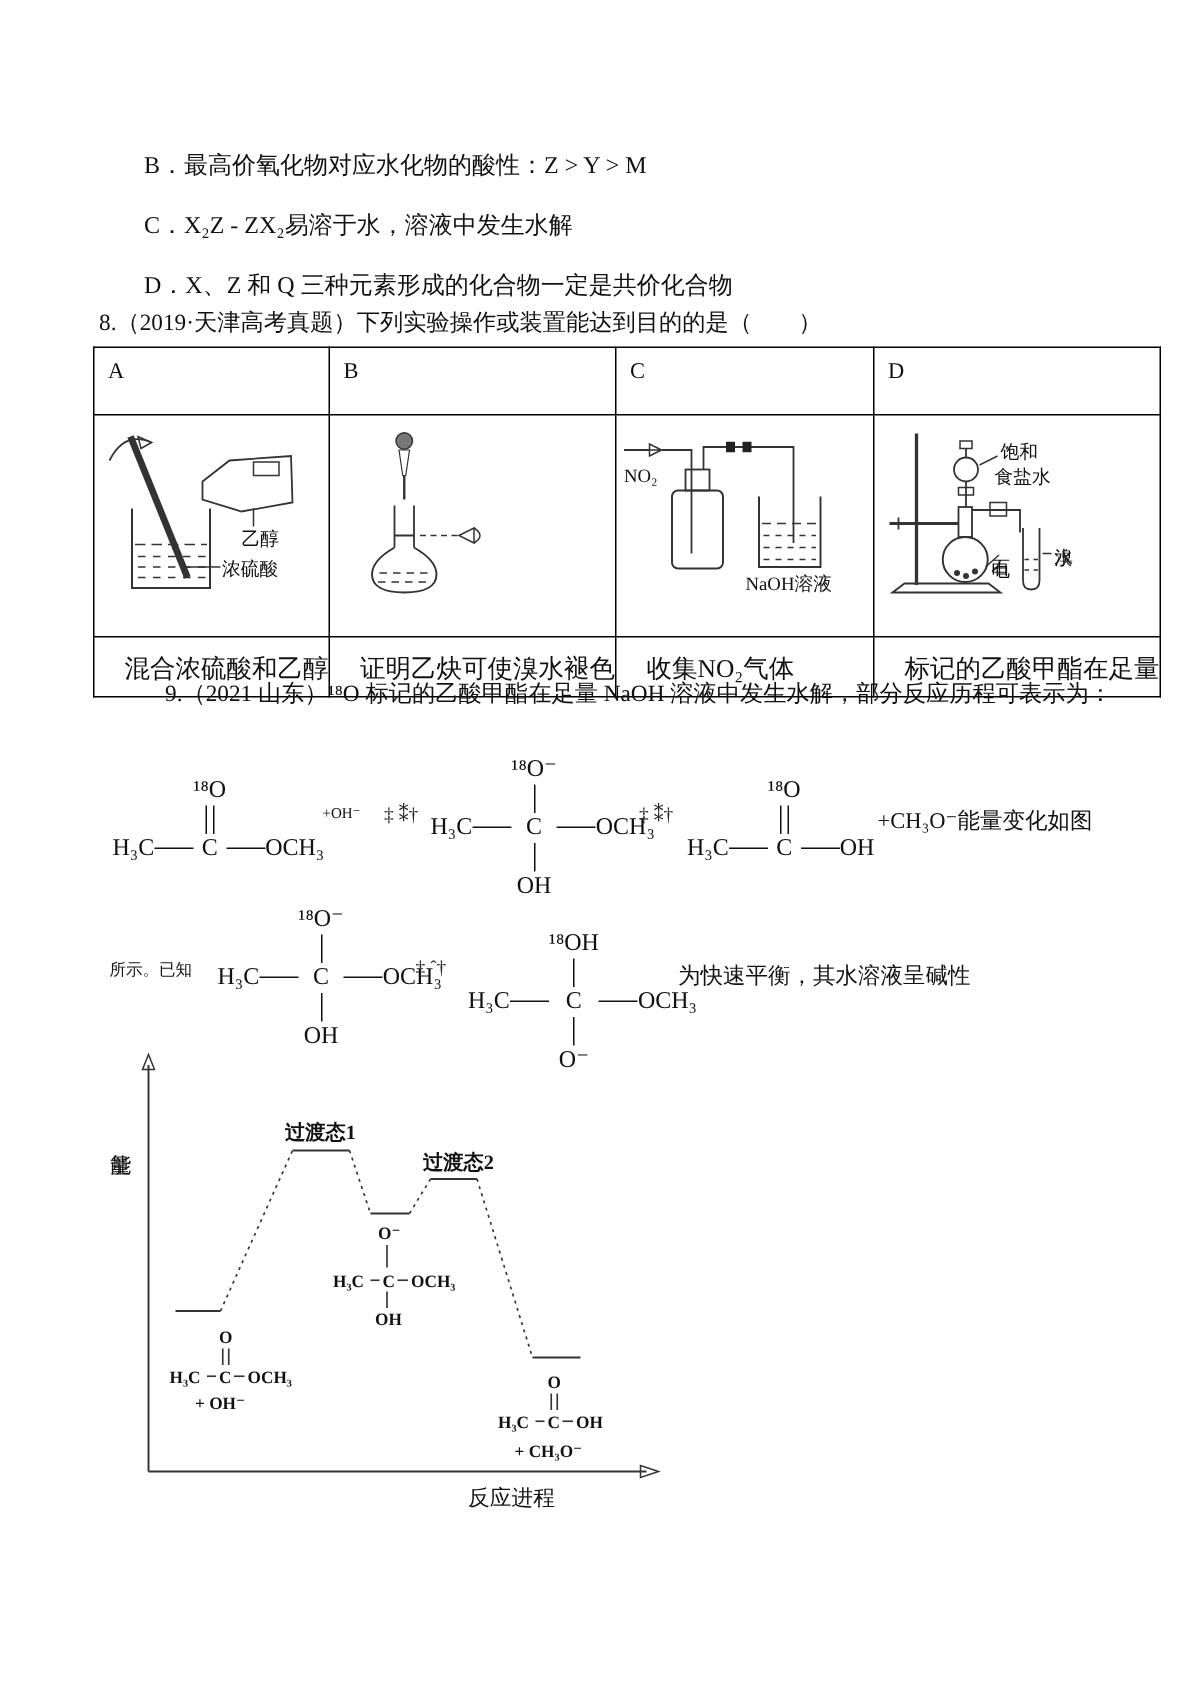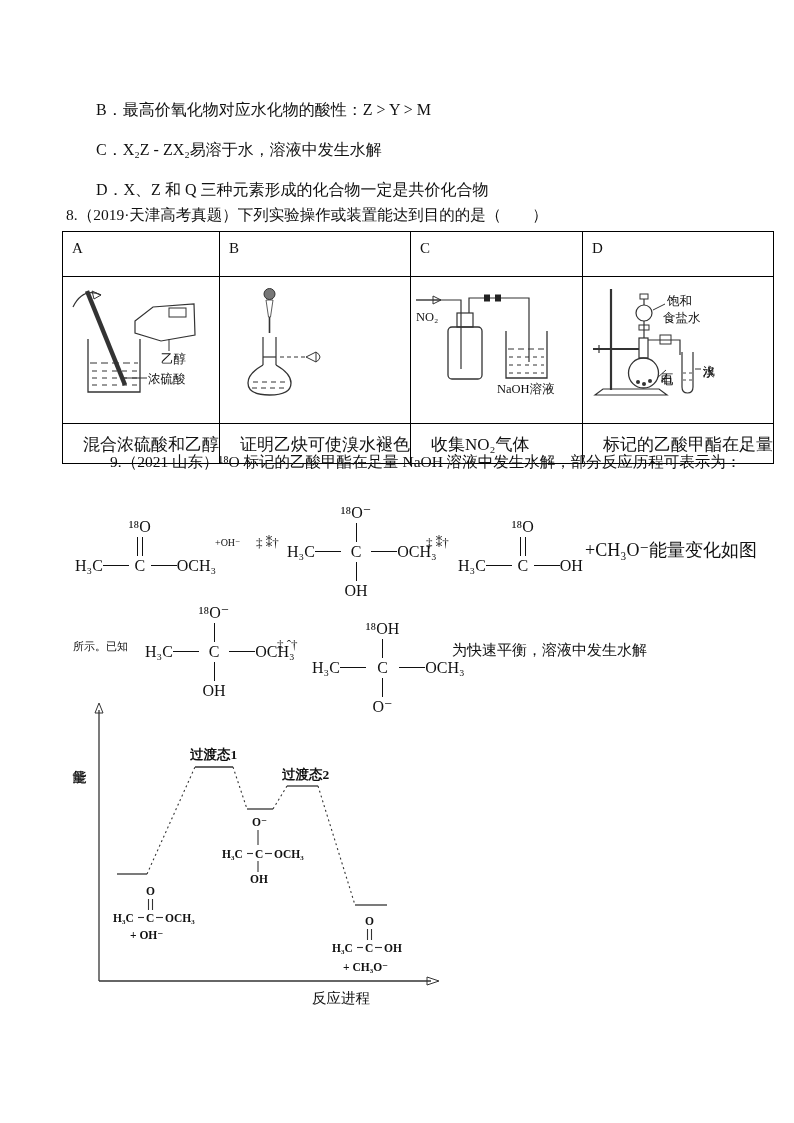--- a/index.html
+++ b/index.html
@@ -190,21 +190,21 @@
 <div class="abs eqg" style="left:426px;top:535px;">‡ ⁑†</div>
 <div class="chem" style="left:458px;top:517px;">
   <span class="t">¹⁸O</span>
   <span class="vb d"></span>
   <span class="l">H₃C</span>
   <span class="b1 hb"></span>
   <span class="c">C</span>
   <span class="b2 hb"></span>
   <span class="r">OH</span>
 </div>
-<div class="abs line" style="left:585px;top:538px;font-size:18px;">+CH₃O⁻能量变化如图</div>
+<div class="abs line" style="left:585px;top:538px;font-size:15px;">+CH₃O⁻能量变化如图</div>
 
 <div class="abs line" style="left:73px;top:639px;font-size:11px;">所示。已知</div>
 <div class="chem" style="left:145px;top:603px;">
   <span class="t">¹⁸O⁻</span>
   <span class="vb"></span>
   <span class="l">H₃C</span>
   <span class="b1 hb"></span>
   <span class="c">C</span>
   <span class="b2 hb"></span>
   <span class="r">OCH₃</span>
@@ -216,21 +216,21 @@
   <span class="t">¹⁸OH</span>
   <span class="vb"></span>
   <span class="l">H₃C</span>
   <span class="b1 hb"></span>
   <span class="c">C</span>
   <span class="b2 hb"></span>
   <span class="r">OCH₃</span>
   <span class="vb2"></span>
   <span class="bt">O⁻</span>
 </div>
-<div class="abs line" style="left:452px;top:641px;font-size:15px;">为快速平衡，溶液中发生水解</div>
+<div class="abs line" style="left:452px;top:641px;font-size:15px;">为快速平衡，其水溶液呈碱性</div>
 
 <div class="abs vlabel" style="left:70px;top:758px;">能量</div>
 <svg class="abs" style="left:60px;top:700px;" width="450" height="312" viewBox="0 0 450 312">
 
   <line x1="39" y1="10" x2="39" y2="281" stroke-width="1.3"></line>
   <path d="M39,3 L35,13 L43,13 Z" fill="#333" stroke="none"></path>
   <line x1="39" y1="281" x2="371" y2="281" stroke-width="1.3"></line>
   <path d="M379,281 L367,277 L367,285 Z" fill="#333" stroke="none"></path>
   <text x="252" y="303" font-size="14.5">反应进程</text>
 

